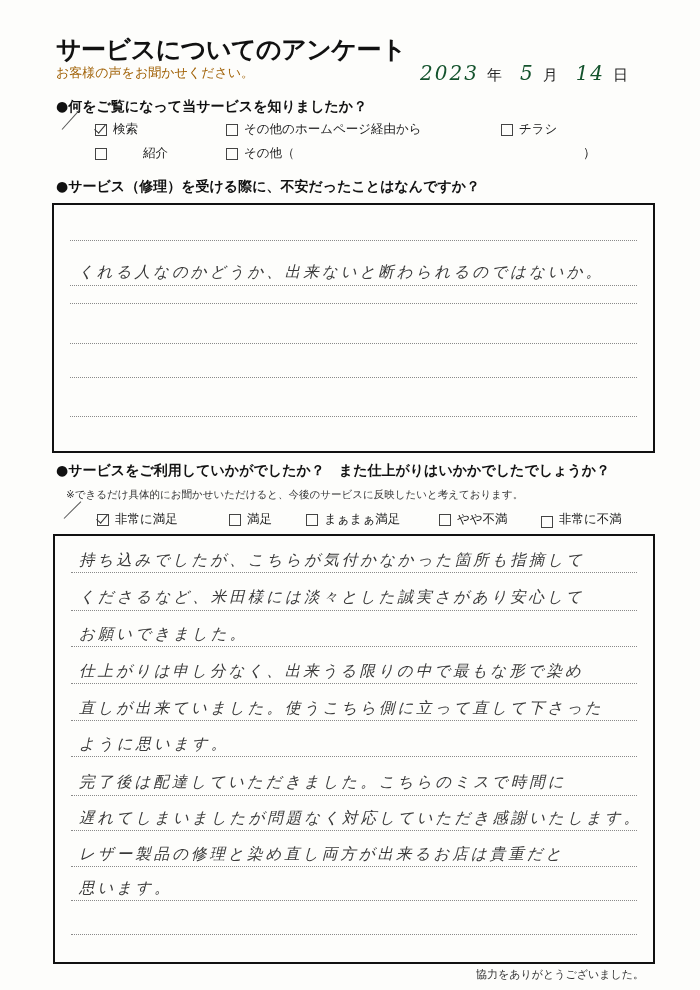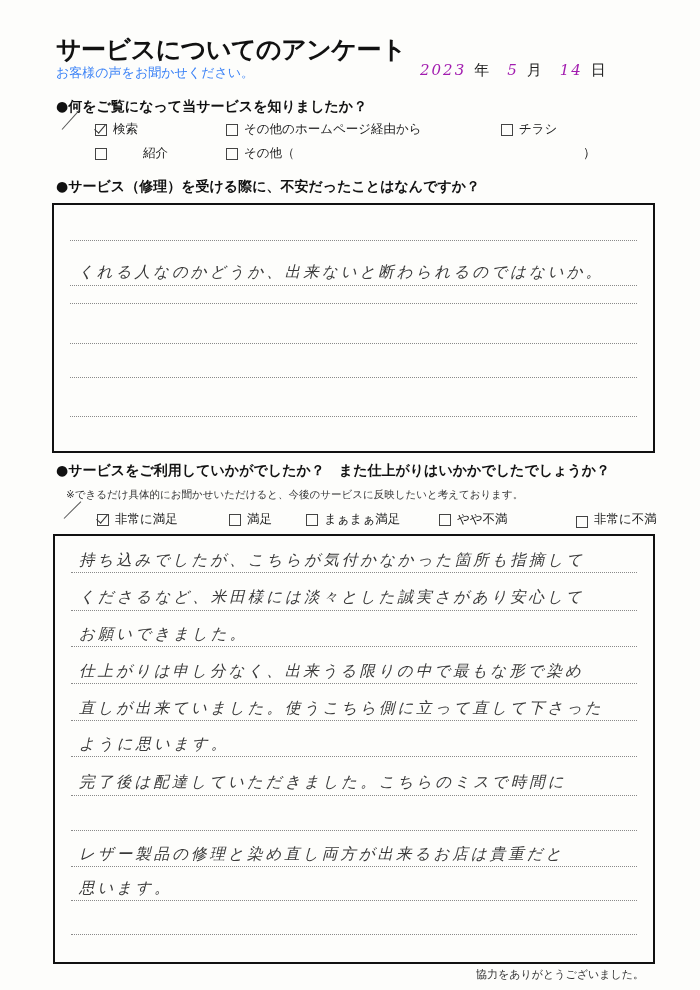--- a/index.html
+++ b/index.html
@@ -4,23 +4,23 @@
 <style>
   html, body { margin:0; padding:0; }
   body {
     width:700px; height:990px; position:relative; overflow:hidden;
     background:#fdfdfb;
     font-family:"DejaVu Sans","Liberation Sans",sans-serif;
     color:#1a1a1a;
   }
   .abs { position:absolute; }
   .title { left:56px; top:33px; font-size:25px; font-weight:bold; letter-spacing:-0.5px; color:#111; }
-  .subtitle { left:56px; top:64px; font-size:13px; color:#3b82f6; }
+  .subtitle { left:56px; top:64px; font-size:13px; color:#a16207; }
   .date { left:420px; top:61px; font-size:16px; color:#222; display:flex; align-items:baseline; }
-  .date .hw { font-family:"DejaVu Serif","Liberation Serif",serif; font-style:italic; color:#a21caf; font-size:15px; letter-spacing:2px; }
+  .date .hw { font-family:"DejaVu Serif","Liberation Serif",serif; font-style:italic; color:#14532d; font-size:20px; letter-spacing:2px; }
   .date .lbl { margin:0 18px 0 8px; font-size:15px; }
   .q { font-size:14px; font-weight:bold; color:#111; left:56px; }
   .q1 { top:98px; }
   .q2 { top:178px; }
   .q3 { top:462px; }
   .note { left:66px; top:488px; font-size:10.5px; color:#333; }
   .opt { font-size:12.5px; color:#222; display:flex; align-items:center; gap:6px;padding-left:33px; }
   .cb { width:10px; height:10px; border:1px solid #444; display:inline-block; position:relative; background:transparent; }
   .cb.checked::after {
     content:""; position:absolute; left:1px; top:-3px; width:5px; height:10px;
@@ -99,21 +99,21 @@
   <span>満足</span>
 </div>
 <div class="abs opt" style="left:273px;top:511px;">
   <span class="cb"></span>
   <span>まぁまぁ満足</span>
 </div>
 <div class="abs opt" style="left:406px;top:511px;">
   <span class="cb"></span>
   <span>やや不満</span>
 </div>
-<div class="abs opt" style="left:543px;top:511px;align-items:flex-end;">
+<div class="abs opt" style="left:508px;top:511px;align-items:flex-end;">
   <span class="cb"></span>
   <span>非常に不満</span>
 </div>
 
 <div class="box box2">
   <div class="rule" style="top:36px"></div>
   <div class="rule" style="top:74px"></div>
   <div class="rule" style="top:110px"></div>
   <div class="rule" style="top:147px"></div>
   <div class="rule" style="top:184px"></div>
@@ -124,17 +124,18 @@
   <div class="rule" style="top:364px"></div>
   <div class="rule" style="top:398px"></div>
 
   <div class="hand" style="top:14px">持ち込みでしたが、こちらが気付かなかった箇所も指摘して</div>
   <div class="hand" style="top:51px">くださるなど、米田様には淡々とした誠実さがあり安心して</div>
   <div class="hand" style="top:88px">お願いできました。</div>
   <div class="hand" style="top:125px">仕上がりは申し分なく、出来うる限りの中で最もな形で染め</div>
   <div class="hand" style="top:162px">直しが出来ていました。使うこちら側に立って直して下さった</div>
   <div class="hand" style="top:236px">完了後は配達していただきました。こちらのミスで時間に</div>
   <div class="hand" style="top:198px">ように思います。</div>
+  <div class="hand" style="top:272px">遅れてしまいましたが問題なく対応していただき感謝いたします。</div>
   <div class="hand" style="top:308px">レザー製品の修理と染め直し両方が出来るお店は貴重だと</div>
   <div class="hand" style="top:342px">思います。</div>
 </div>
 
 <div class="abs thanks">協力をありがとうございました。</div>
 
 </body></html>

